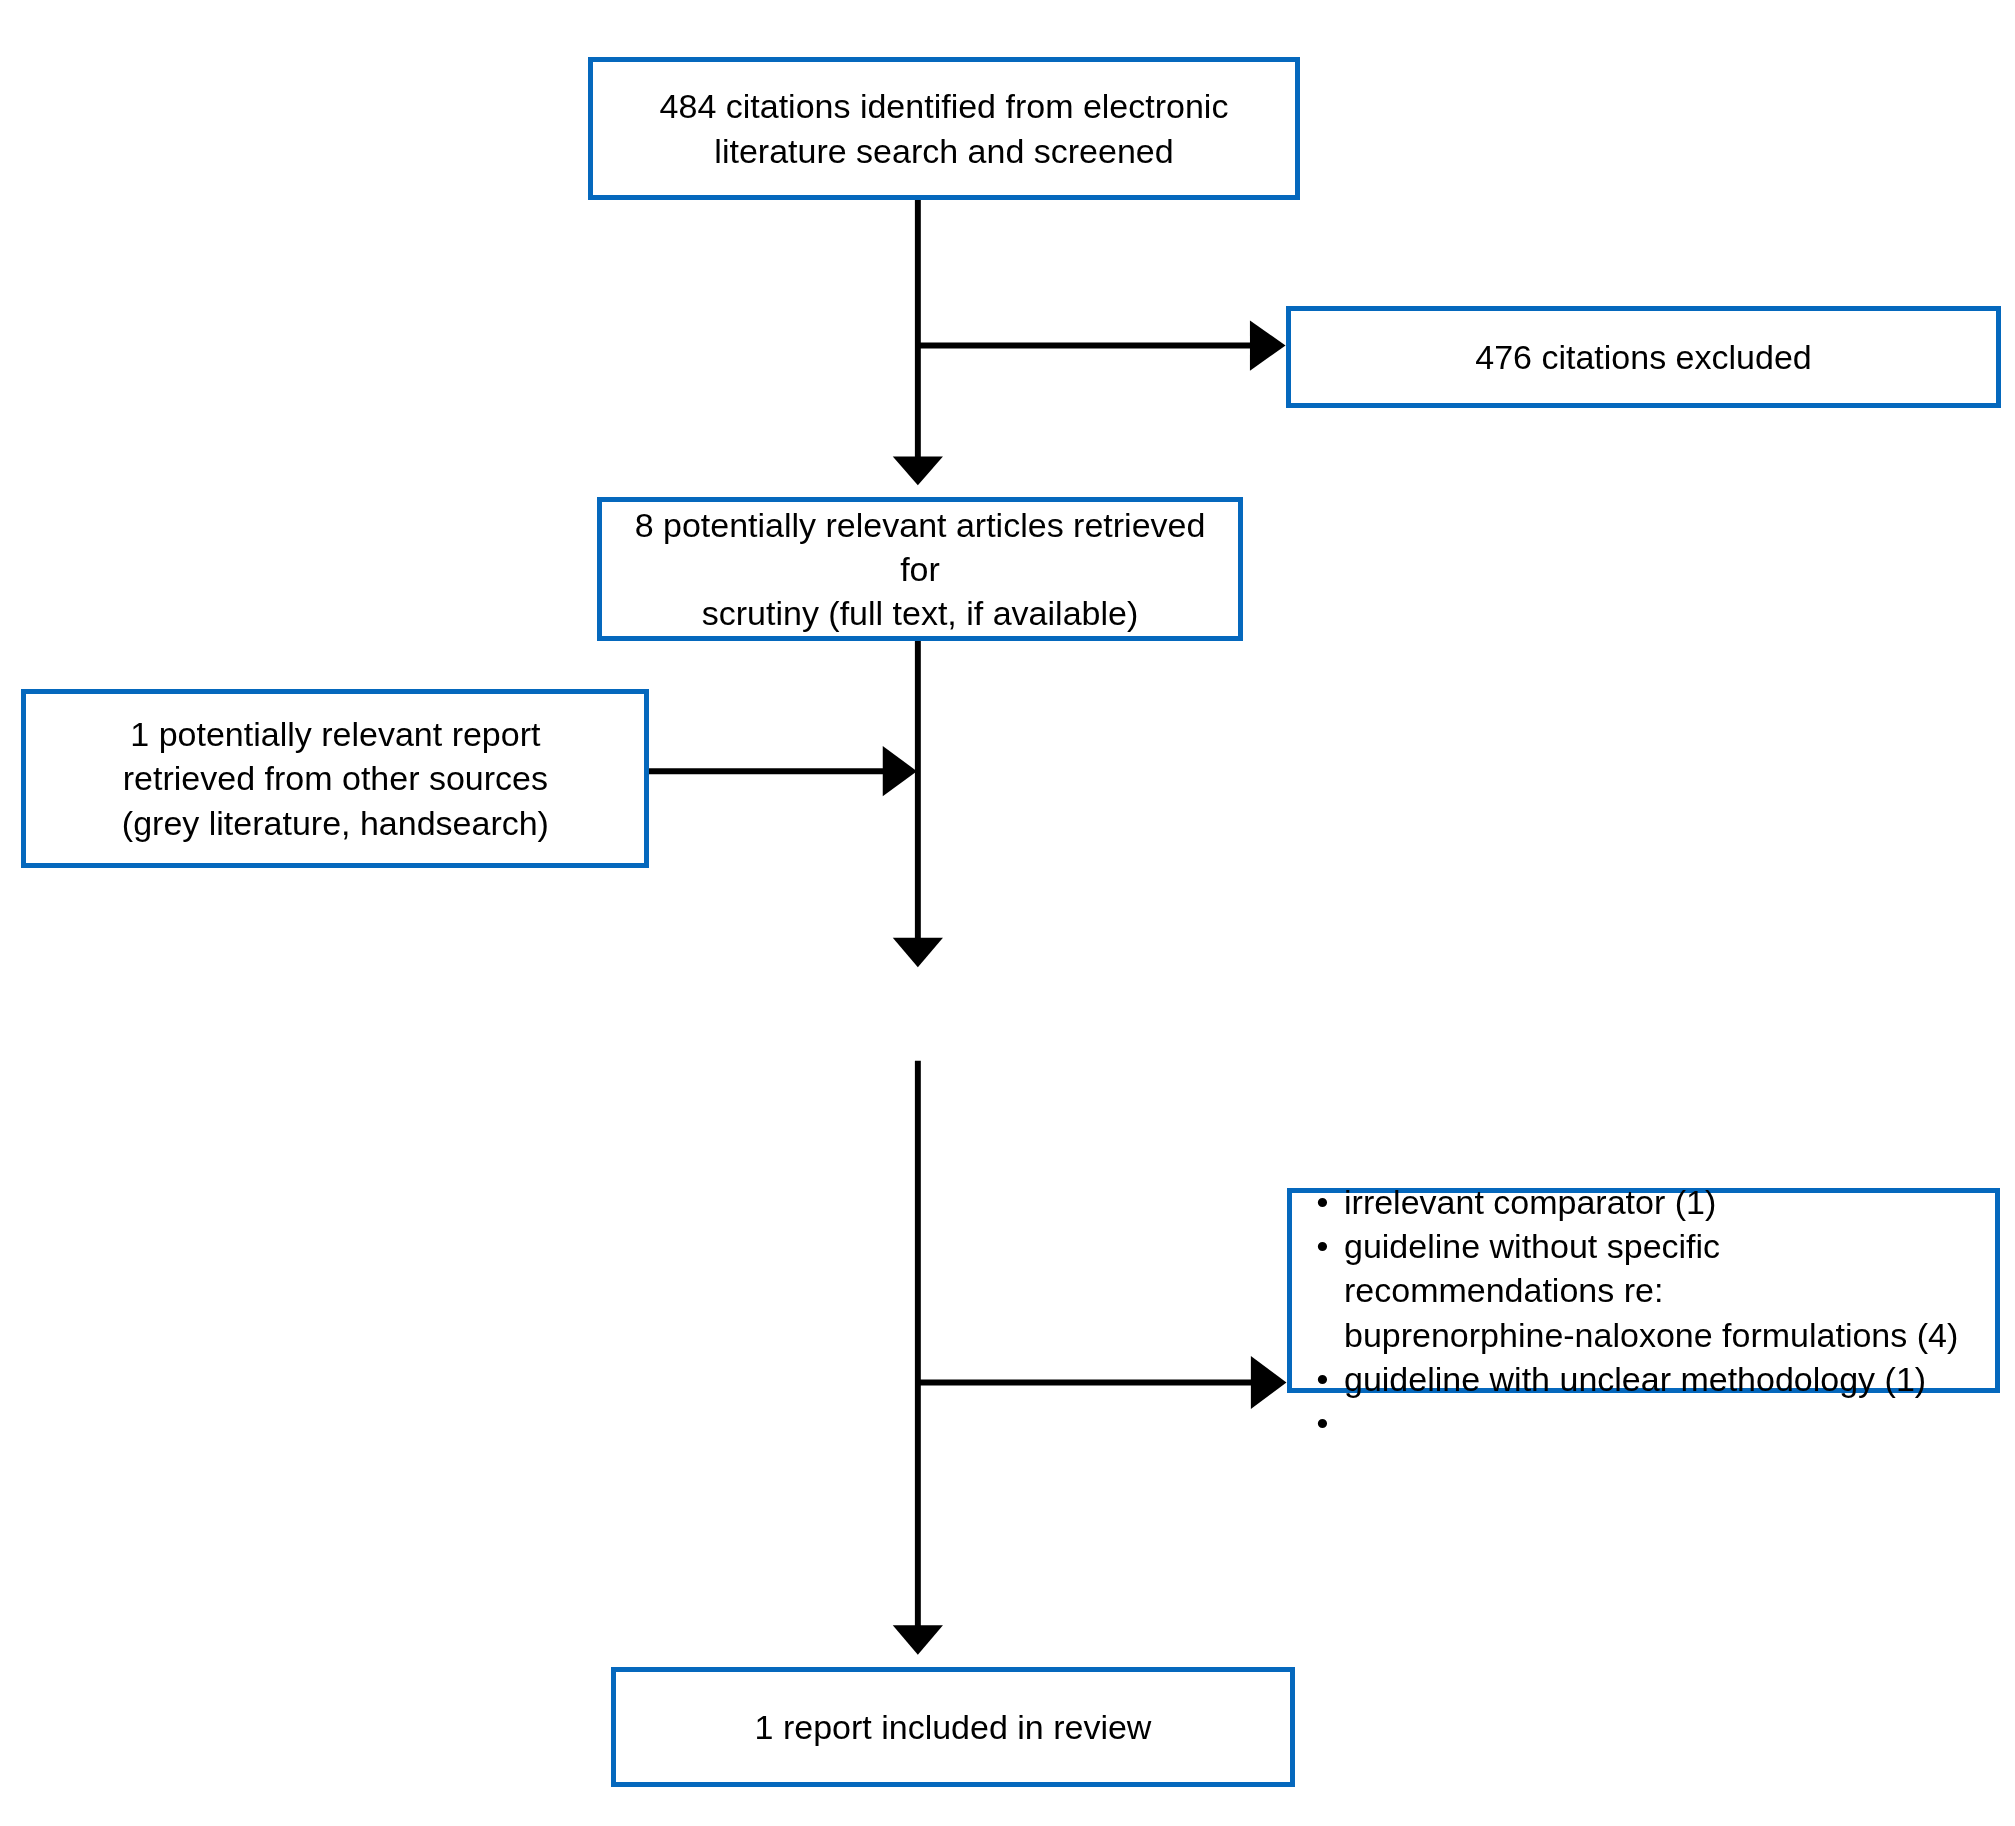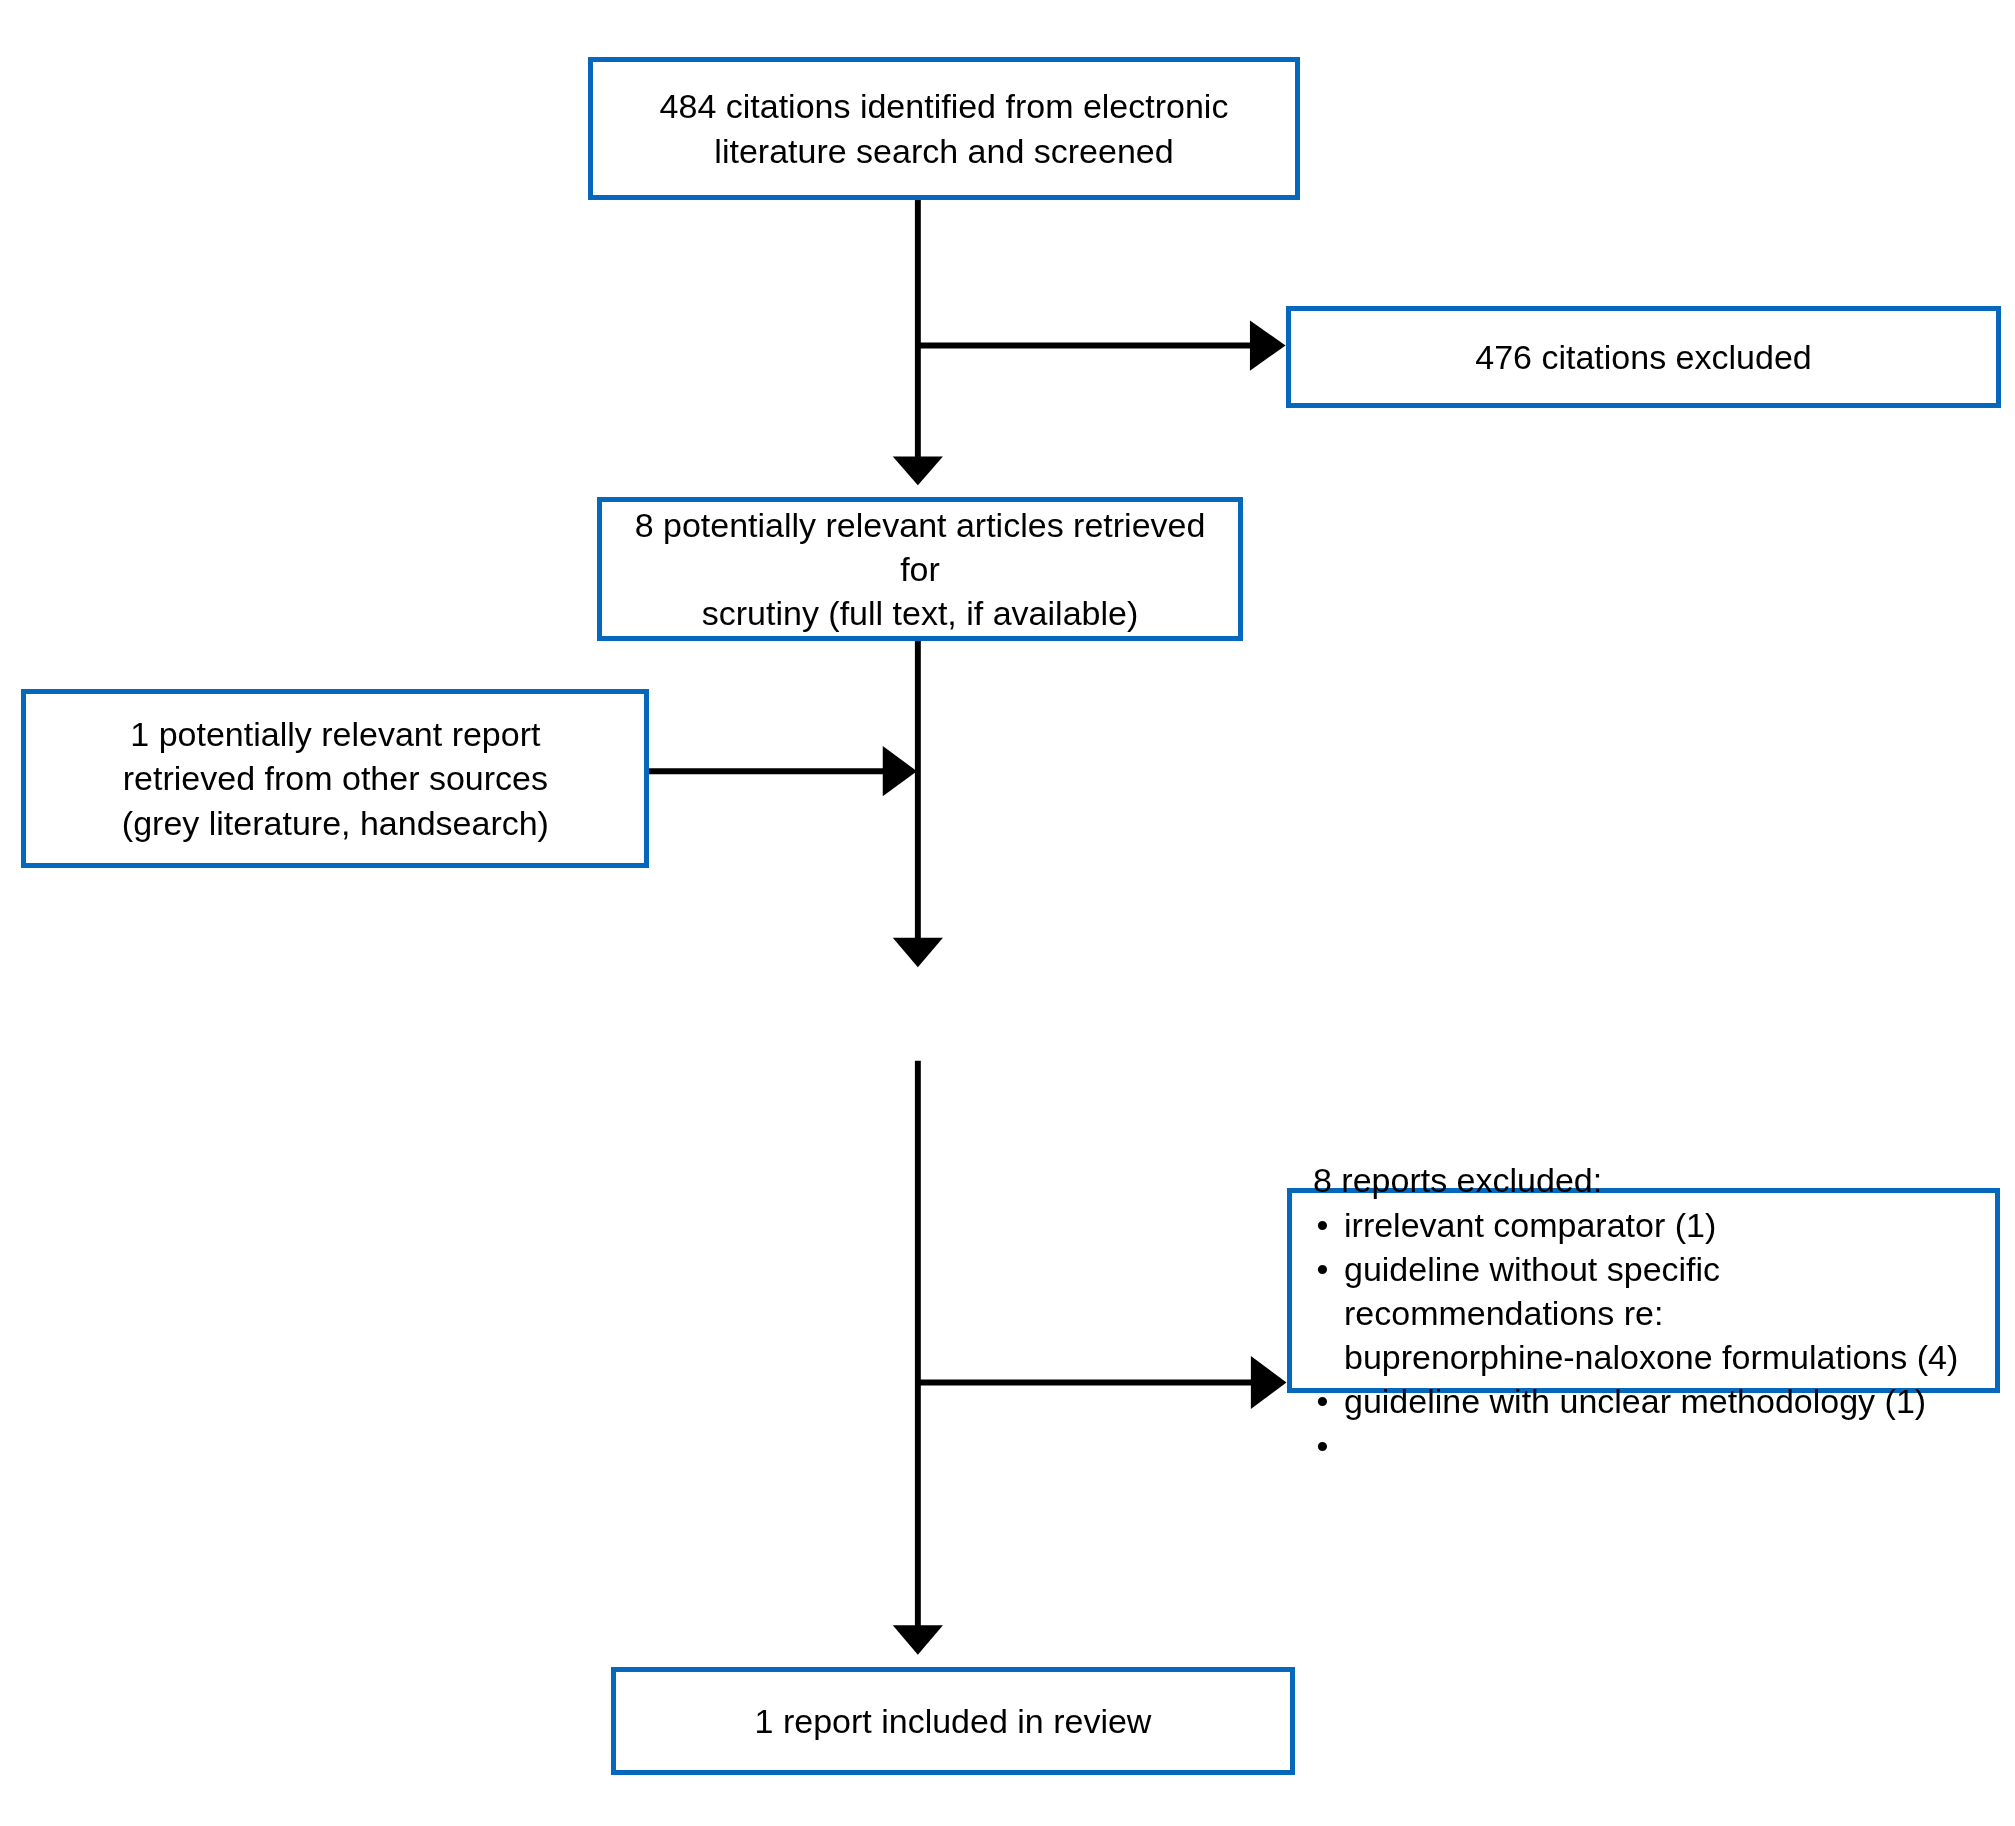--- a/index.html
+++ b/index.html
@@ -132,30 +132,29 @@
 
   <div class="node-box" style="left:21.4px; top:677px; width:628px; height:179px;">
     <div class="node-text">1 potentially relevant report
 retrieved from other sources
 (grey literature, handsearch)</div>
   </div>
 
 
   <div class="node-box" style="left:1287px; top:1176px; width:713px; height:205px;">
     <div class="excl-list">
-      <div class="excl-head">8 reports excluded:</div>
       <ul class="excl-items">
         <li><span class="bullet">•</span><span class="reason">irrelevant comparator (1)</span></li>
         <li><span class="bullet">•</span><span class="reason" style="white-space:pre-line; display:inline-block;">guideline without specific
 recommendations re:
 buprenorphine-naloxone formulations (4)</span></li>
         <li><span class="bullet">•</span><span class="reason">guideline with unclear methodology (1)</span></li>
         <li><span class="bullet">•</span></li>
       </ul>
     </div>
   </div>
 
-  <div class="node-box" style="left:611px; top:1655px; width:684px; height:108px;">
+  <div class="node-box" style="left:611px; top:1655px; width:684px; height:120px;">
     <div class="node-text">1 report included in review</div>
   </div>
 
 </div>
 
 
 </body></html>

